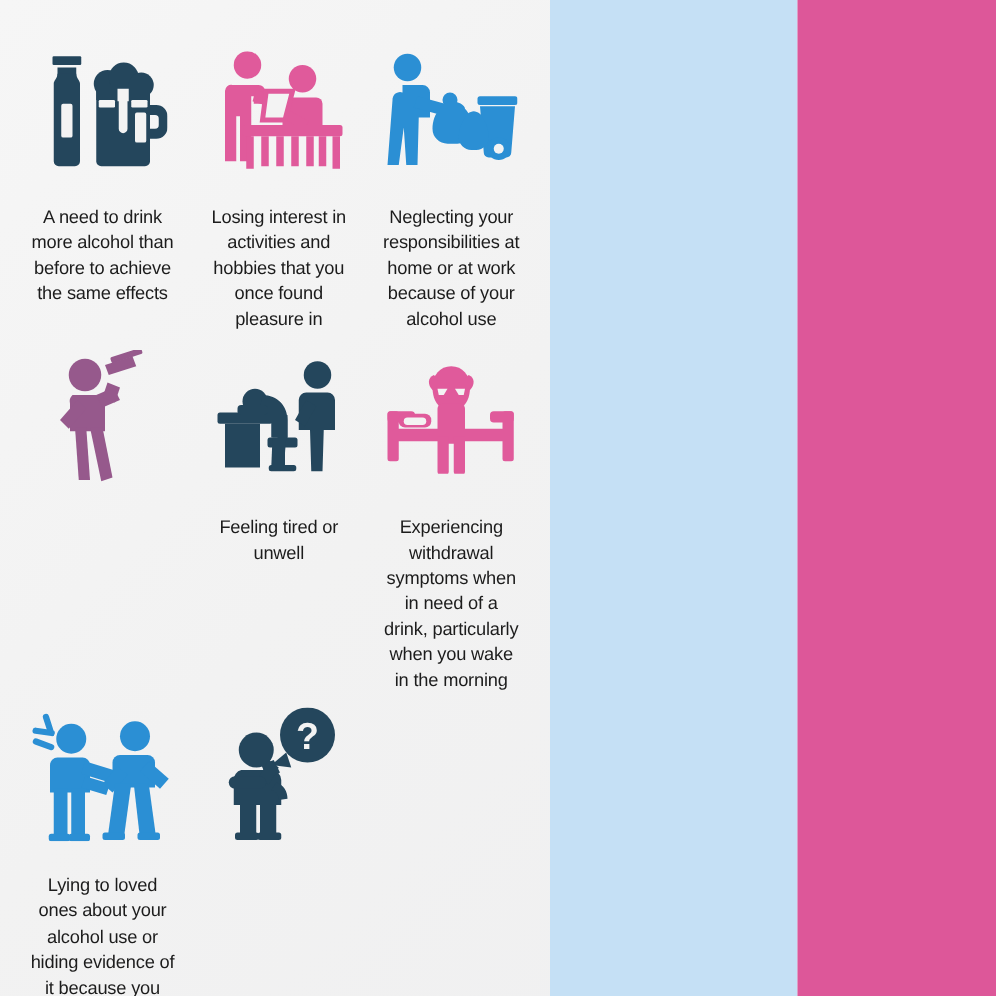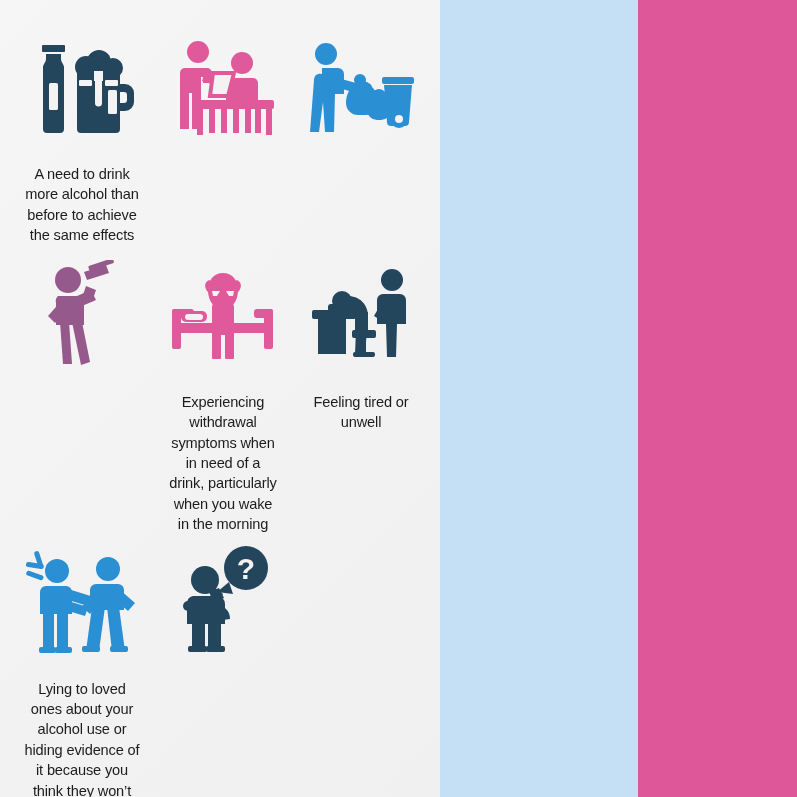--- a/index.html
+++ b/index.html
@@ -129,20 +129,21 @@
             <rect x="97" y="68" width="6" height="26"></rect>
 
             <rect x="40" y="68" width="6" height="24"></rect>
             <rect x="52" y="68" width="6" height="24"></rect>
             <rect x="64" y="68" width="6" height="24"></rect>
             <rect x="76" y="68" width="6" height="24"></rect>
             <rect x="86" y="68" width="6" height="24"></rect>
           </g>
         </svg>
       </div>
+      <div class="caption">Losing interest in activities and hobbies that you once found pleasure in</div>
     </div>
 
     <div class="cell row1">
       <div class="icon-wrap">
         <svg width="106" height="94" viewBox="0 0 106 94" aria-hidden="true">
           <g fill="#2b8fd4">
 
             <circle cx="18" cy="12" r="11"></circle>
             <path d="M8 26h16a6 6 0 0 1 6 6v20h-9l-1 38h-9l-2-30-4 30H-4l4-52a6 6 0 0 1 8-6z" transform="translate(6,0)"></path>
             <path d="M26 35l22 6-3 9-22-6z"></path>
@@ -152,20 +153,21 @@
 
             <rect x="74" y="35" width="32" height="7" rx="2"></rect>
             <path d="M76 43h28l-3 37a4 4 0 0 1-4 4H83a4 4 0 0 1-4-4z"></path>
 
             <path d="M64 52c0-2 4-5 7-5s7 3 7 5c3 4 5 10 5 16a10 10 0 0 1-10 10h-4a10 10 0 0 1-10-10c0-6 2-12 5-16z"></path>
             <circle cx="91" cy="77" r="9"></circle>
             <circle cx="91" cy="77" r="4" fill="#f3f3f3"></circle>
           </g>
         </svg>
       </div>
+      <div class="caption">Neglecting your responsibilities at home or at work because of your alcohol use</div>
     </div>
 
     <div class="cell row2">
       <div class="icon-wrap">
         <svg width="72" height="106" viewBox="0 0 72 106" aria-hidden="true">
           <g fill="#96598c">
 
             <rect x="42" y="2" width="26" height="5" rx="1.5" transform="rotate(-18 55 4)"></rect>
             <path d="M38 12l22-7 3 8-22 7z"></path>
 
@@ -176,20 +178,51 @@
             <path d="M31 36l14 -6 5 10-14 6z"></path>
             <path d="M40 26l10 4-4 12-10-4z"></path>
 
             <path d="M12 40L-2 56l7 7 14-16z" transform="translate(4,0)"></path>
 
             <path d="M14 62h9l3 42h-9z"></path>
             <path d="M26 62h10l8 40-9 3z"></path>
           </g>
         </svg>
       </div>
+    </div>
+
+    <div class="cell row2">
+      <div class="icon-wrap">
+        <svg width="110" height="90" viewBox="0 0 110 90" aria-hidden="true">
+          <g fill="#24465c">
+
+            <rect x="6" y="42" width="44" height="9" rx="2"></rect>
+            <rect x="12" y="51" width="28" height="35"></rect>
+
+            <circle cx="36" cy="33" r="10"></circle>
+
+            <path d="M42 28c12 0 20 9 20 20v14h-13V48c0-6-4-10-9-10z"></path>
+            <path d="M30 40h26v10H30z"></path>
+
+            <rect x="22" y="36" width="24" height="8" rx="3"></rect>
+
+            <path d="M54 44h8v20h-8z"></path>
+            <rect x="46" y="62" width="24" height="8" rx="2"></rect>
+            <rect x="55" y="70" width="5" height="14"></rect>
+            <rect x="47" y="84" width="22" height="5" rx="2"></rect>
+
+            <path d="M50 62h11l-2 24h-10z"></path>
+
+            <circle cx="86" cy="12" r="11"></circle>
+            <path d="M77 26h17a6 6 0 0 1 6 6v24h-9l-1 33h-9l-1-33h-9V32a6 6 0 0 1 6-6z"></path>
+            <path d="M77 32l-9 16 8 5 9-16z"></path>
+          </g>
+        </svg>
+      </div>
+      <div class="caption">Feeling tired or unwell</div>
     </div>
 
     <div class="cell row2">
       <div class="icon-wrap">
         <svg width="110" height="92" viewBox="0 0 110 92" aria-hidden="true">
           <g fill="#e05a9b">
 
             <rect x="4" y="42" width="9" height="40" rx="2"></rect>
             <rect x="4" y="42" width="22" height="9" rx="3"></rect>
 
@@ -210,51 +243,20 @@
             <path d="M58 24h8l-1 5h-4z" fill="#f3f3f3"></path>
 
             <rect x="44" y="36" width="22" height="32" rx="4"></rect>
 
             <path d="M44 62h9v28a4.5 4.5 0 0 1-9 0z"></path>
             <path d="M57 62h9v28a4.5 4.5 0 0 1-9 0z"></path>
           </g>
         </svg>
       </div>
       <div class="caption">Experiencing withdrawal symptoms when in need of a drink, particularly when you wake in the morning</div>
-    </div>
-
-    <div class="cell row2">
-      <div class="icon-wrap">
-        <svg width="110" height="90" viewBox="0 0 110 90" aria-hidden="true">
-          <g fill="#24465c">
-
-            <rect x="6" y="42" width="44" height="9" rx="2"></rect>
-            <rect x="12" y="51" width="28" height="35"></rect>
-
-            <circle cx="36" cy="33" r="10"></circle>
-
-            <path d="M42 28c12 0 20 9 20 20v14h-13V48c0-6-4-10-9-10z"></path>
-            <path d="M30 40h26v10H30z"></path>
-
-            <rect x="22" y="36" width="24" height="8" rx="3"></rect>
-
-            <path d="M54 44h8v20h-8z"></path>
-            <rect x="46" y="62" width="24" height="8" rx="2"></rect>
-            <rect x="55" y="70" width="5" height="14"></rect>
-            <rect x="47" y="84" width="22" height="5" rx="2"></rect>
-
-            <path d="M50 62h11l-2 24h-10z"></path>
-
-            <circle cx="86" cy="12" r="11"></circle>
-            <path d="M77 26h17a6 6 0 0 1 6 6v24h-9l-1 33h-9l-1-33h-9V32a6 6 0 0 1 6-6z"></path>
-            <path d="M77 32l-9 16 8 5 9-16z"></path>
-          </g>
-        </svg>
-      </div>
-      <div class="caption">Feeling tired or unwell</div>
     </div>
 
     <div class="cell row3">
       <div class="icon-wrap">
         <svg width="116" height="104" viewBox="0 0 116 104" aria-hidden="true">
           <g fill="#2b8fd4">
 
             <rect x="12" y="2" width="5" height="16" rx="2.5" transform="rotate(-18 14 10)"></rect>
             <rect x="2" y="14" width="18" height="5" rx="2.5" transform="rotate(8 11 16)"></rect>
             <rect x="2" y="24" width="18" height="5" rx="2.5" transform="rotate(20 11 26)"></rect>

